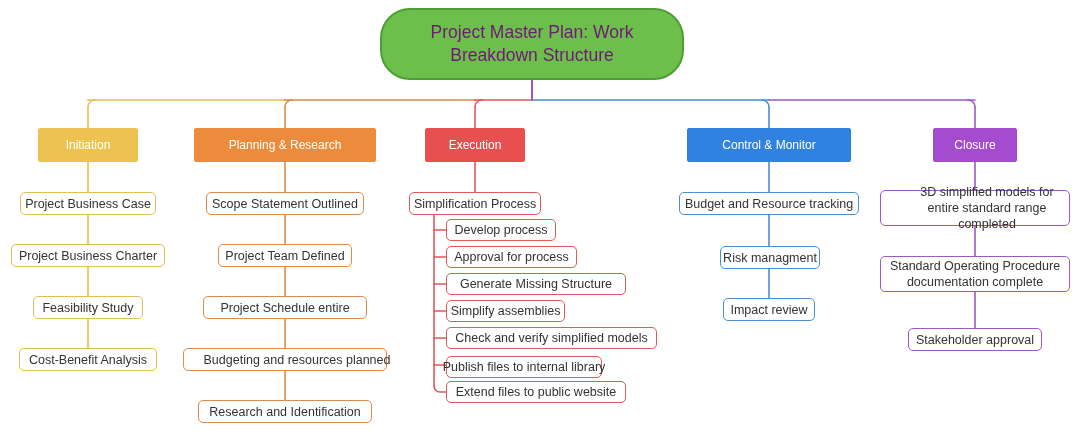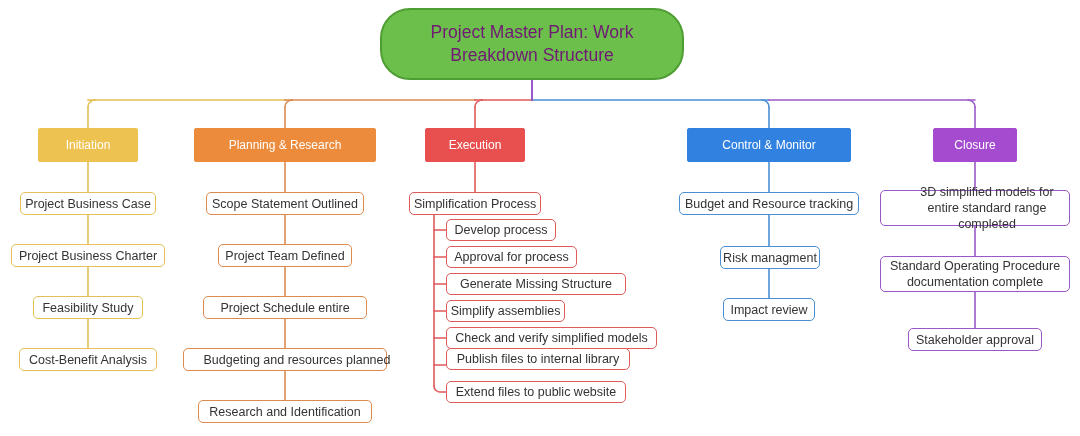--- a/index.html
+++ b/index.html
@@ -130,21 +130,21 @@
     <div class="node leaf-node" style="left: 203px; top: 296px; width: 164px; height: 23px; border-color: rgb(220, 139, 78);">Project Schedule entire</div>
     <div class="node leaf-node" style="left: 183px; top: 348px; width: 204px; height: 23px; border-color: rgb(220, 139, 78); padding-left: 32px;">Budgeting and resources planned</div>
     <div class="node leaf-node" style="left: 198px; top: 400px; width: 174px; height: 23px; border-color: rgb(220, 139, 78);">Research and Identification</div>
     <div class="node branch-node" style="left: 425px; top: 128px; width: 100px; height: 34px; background: rgb(232, 80, 79); border-color: rgb(232, 80, 79);">Execution</div>
     <div class="node leaf-node" style="left: 409px; top: 192px; width: 132px; height: 23px; border-color: rgb(224, 90, 90);">Simplification Process</div>
     <div class="node leaf-node" style="left: 446px; top: 219px; width: 110px; height: 22px; border-color: rgb(224, 90, 90);">Develop process</div>
     <div class="node leaf-node" style="left: 446px; top: 246px; width: 131px; height: 22px; border-color: rgb(224, 90, 90);">Approval for process</div>
     <div class="node leaf-node" style="left: 446px; top: 273px; width: 180px; height: 22px; border-color: rgb(224, 90, 90);">Generate Missing Structure</div>
     <div class="node leaf-node" style="left: 446px; top: 300px; width: 119px; height: 22px; border-color: rgb(224, 90, 90);">Simplify assemblies</div>
     <div class="node leaf-node" style="left: 446px; top: 327px; width: 211px; height: 22px; border-color: rgb(224, 90, 90);">Check and verify simplified models</div>
-    <div class="node leaf-node" style="left: 446px; top: 348px; width: 184px; height: 22px; border-color: rgb(224, 90, 90);">Publish files to internal library</div>
+    <div class="node leaf-node" style="left: 446px; top: 356px; width: 156px; height: 22px; border-color: rgb(224, 90, 90);">Publish files to internal library</div>
     <div class="node leaf-node" style="left: 446px; top: 381px; width: 180px; height: 22px; border-color: rgb(224, 90, 90);">Extend files to public website</div>
     <div class="node branch-node" style="left: 687px; top: 128px; width: 164px; height: 34px; background: rgb(49, 130, 224); border-color: rgb(49, 130, 224);">Control &amp; Monitor</div>
     <div class="node leaf-node" style="left: 679px; top: 192px; width: 180px; height: 23px; border-color: rgb(74, 143, 212);">Budget and Resource tracking</div>
     <div class="node leaf-node" style="left: 720px; top: 246px; width: 100px; height: 23px; border-color: rgb(74, 143, 212);">Risk managment</div>
     <div class="node leaf-node" style="left: 723px; top: 298px; width: 92px; height: 23px; border-color: rgb(74, 143, 212);">Impact review</div>
     <div class="node branch-node" style="left: 933px; top: 128px; width: 84px; height: 34px; background: rgb(165, 75, 208); border-color: rgb(165, 75, 208);">Closure</div>
     <div class="node leaf-node wrap" style="left: 880px; top: 190px; width: 190px; height: 36px; border-color: rgb(155, 89, 199); padding-left: 32px;">3D simplified models for entire standard range completed</div>
     <div class="node leaf-node wrap" style="left: 880px; top: 256px; width: 190px; height: 36px; border-color: rgb(155, 89, 199);">Standard Operating Procedure documentation complete</div>
     <div class="node leaf-node" style="left: 908px; top: 328px; width: 134px; height: 23px; border-color: rgb(155, 89, 199);">Stakeholder approval</div>
   </div>

